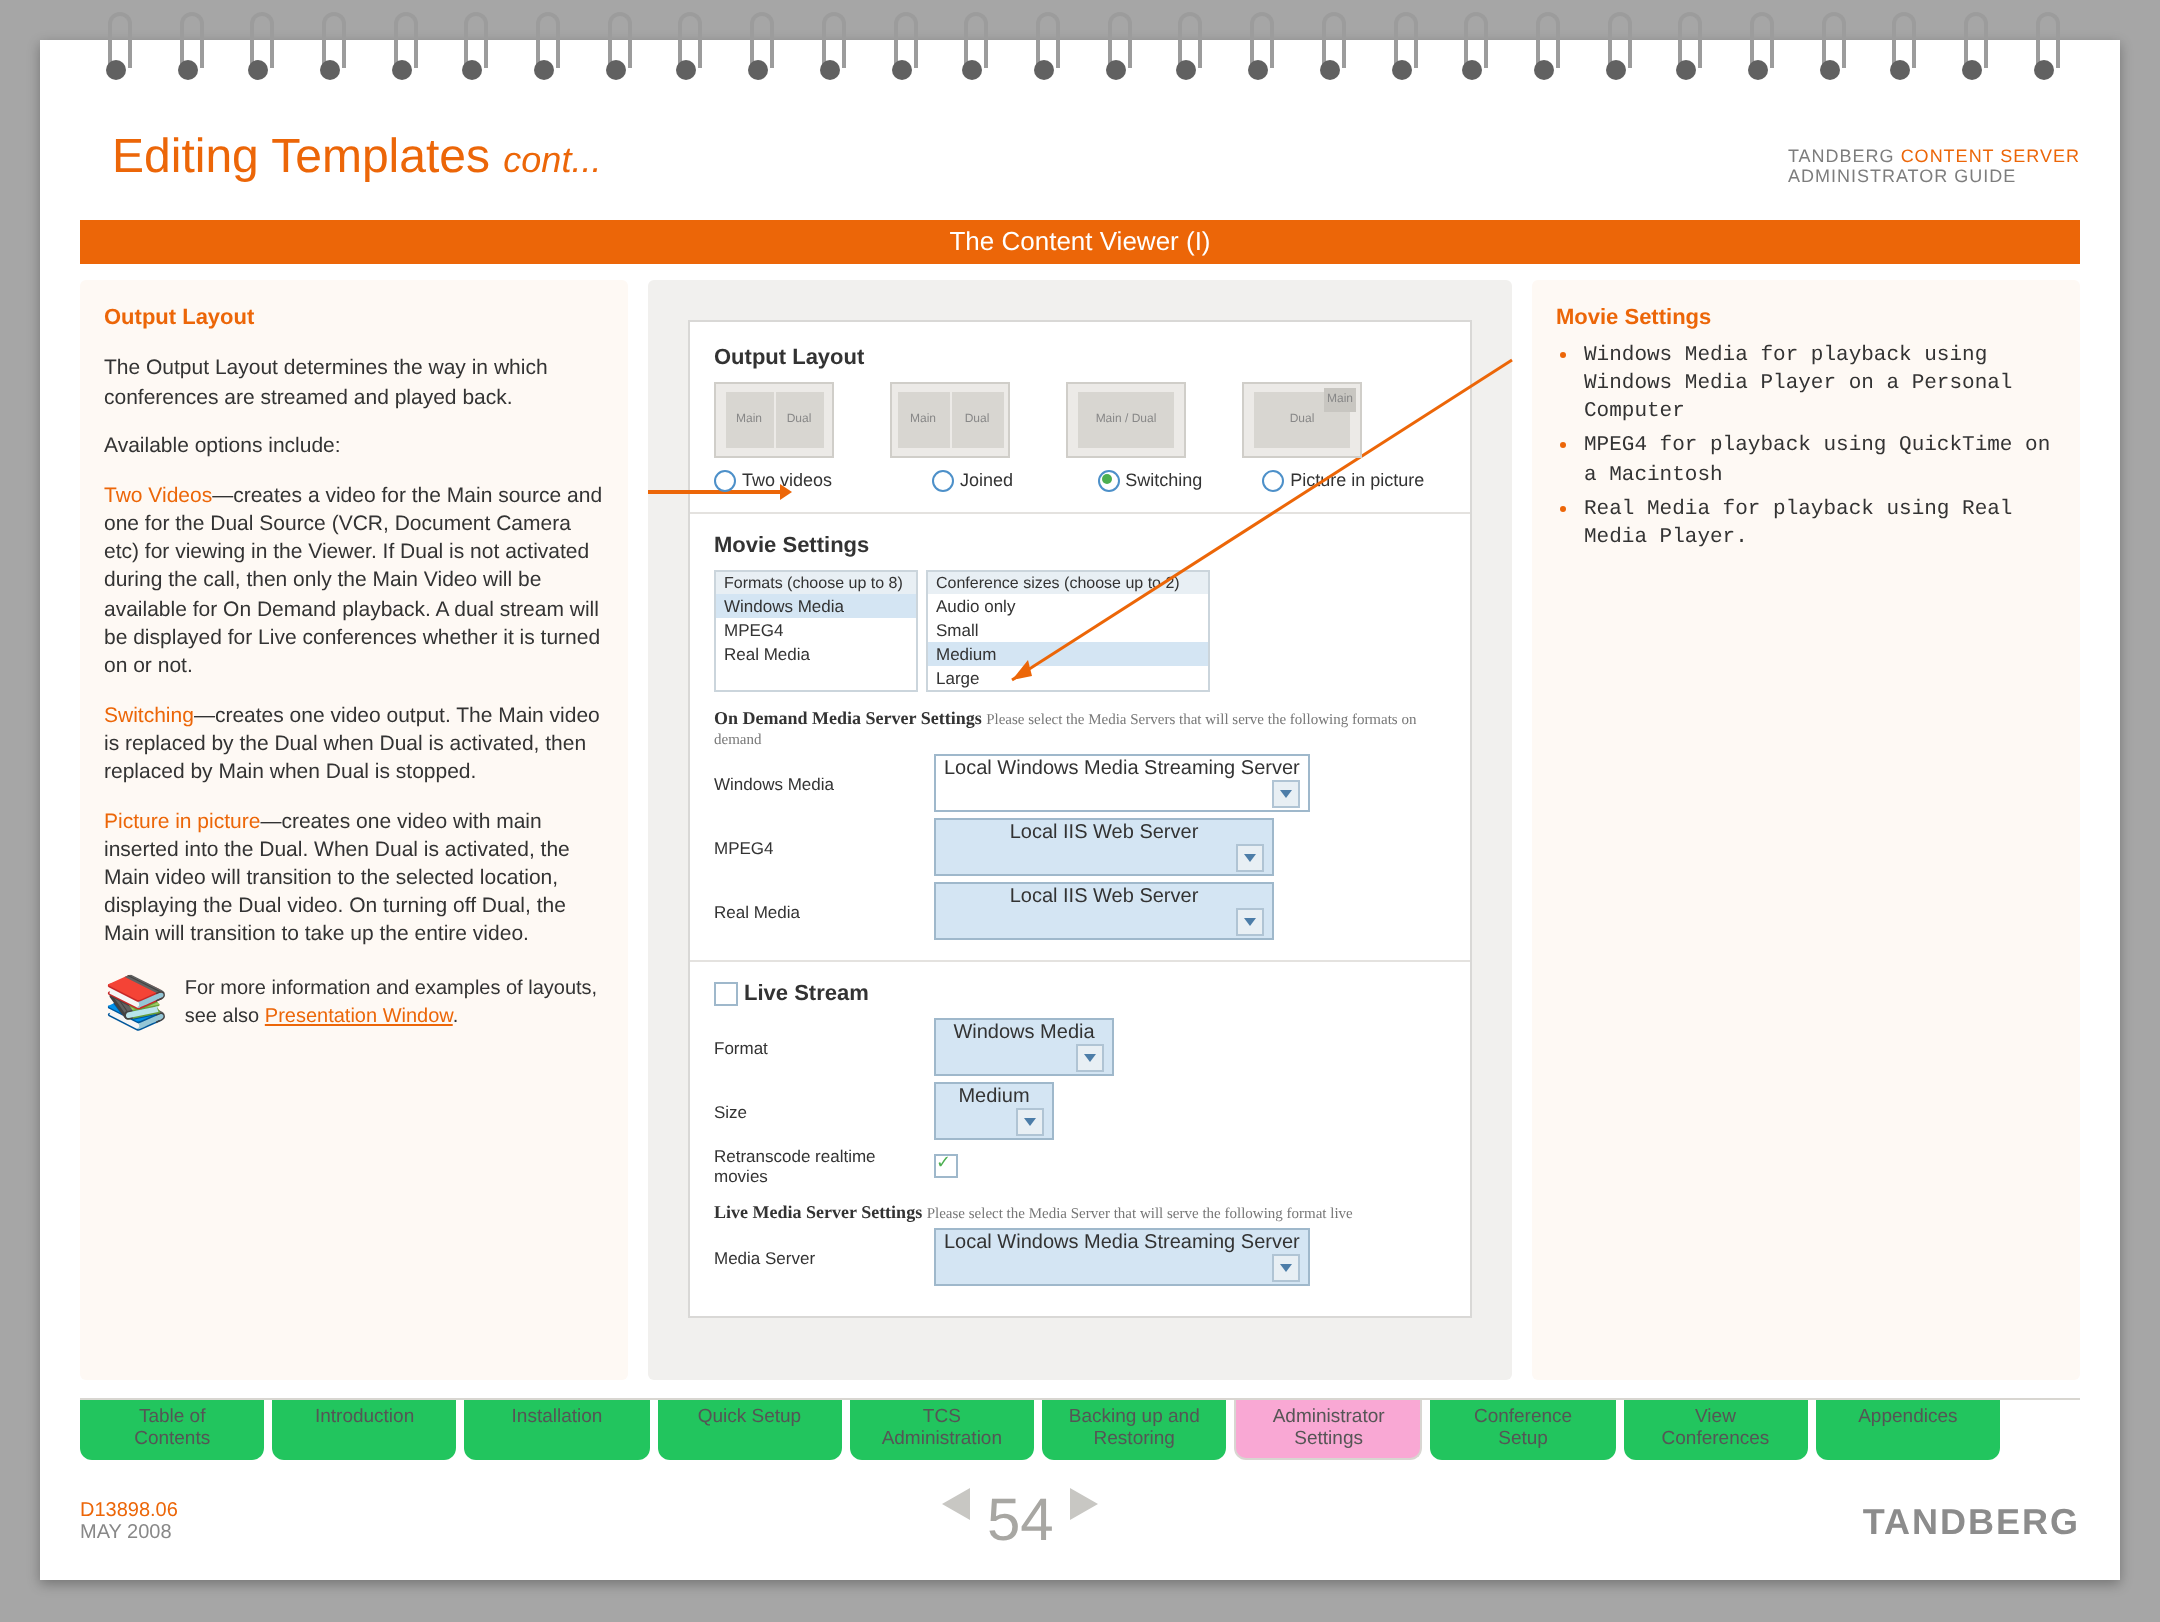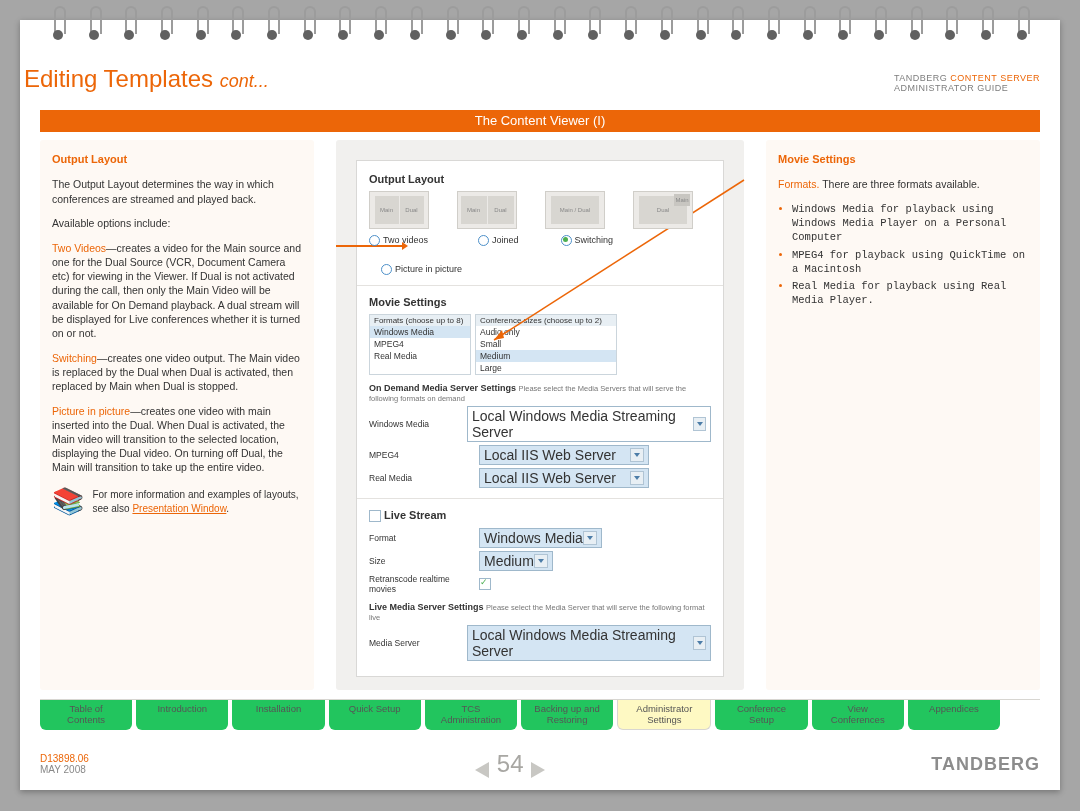--- a/index.html
+++ b/index.html
@@ -41,21 +41,21 @@
   .ring:after{
     content:"";
     position:absolute;
     left:2px; top:20px;
     width:10px;height:10px;
     background:#616161;
     border-radius:50%;
   }
   .header {
     position:absolute;
-    top:45px; left:4px; right:20px;
+    top:45px; left:36px; right:20px;
     display:flex;
     justify-content:space-between;
     align-items:flex-end;
   }
   .title {
     font-size:24px;
     color:#ec6608;
     font-weight:400;
   }
   .title .cont { font-style:italic; font-size:18px;}
@@ -72,21 +72,21 @@
     background:#ec6608;
     color:#fff;
     text-align:center;
     font-size:13px;
     line-height:22px;
   }
   .columns {
     position:absolute;
     top:120px; left:20px; right:20px; bottom:100px;
     display:flex;
-    gap:22px;
+    gap:10px;
   }
   .col-left, .col-right {
     flex:0 0 250px;
     background:#fef9f4;
     border-radius:3px;
     padding:12px;
     font-size:10.5px;
     line-height:1.35;
     color:#333;
   }
@@ -140,25 +140,25 @@
   .radio { width:9px;height:9px;border:1px solid #4d90c9;border-radius:50%;display:inline-block;vertical-align:middle;margin-right:3px;position:relative;}
   .radio.sel:after{content:"";position:absolute;left:1px;top:1px;width:5px;height:5px;background:#4caf50;border-radius:50%;}
   .divider { height:1px; background:#e4e2df; margin:10px -12px;}
   .ms-row { display:flex; gap:4px; font-size:8.5px;}
   .ms-list { border:1px solid #cbd5dc; width:100px;}
   .ms-list div { padding:1px 4px;}
   .ms-list .hdr { background:#e8eff4; font-size:8px;}
   .ms-list .sel { background:#d4e5f3;}
   .srv-row { display:flex; align-items:center; font-size:8.5px; margin:3px 0;}
   .srv-row .lbl { width:110px;}
-  .sel-box { border:1px solid #9fb8cb; background:#fff; padding:1px 4px; min-width:160px; font-size:14px; position:relative; display:flex; align-items:center;}
+  .sel-box { border:1px solid #9fb8cb; background:#fff; padding:1px 4px; min-width:160px; font-size:10px; position:relative; display:flex; align-items:center;flex-direction:column;}
   .sel-box .dd { margin-left:auto; width:12px;height:12px;background:#e8eff4;border:1px solid #b0c4d4;display:flex;align-items:center;justify-content:center;}
   .sel-box .dd:before{content:"";border-left:3px solid transparent;border-right:3px solid transparent;border-top:4px solid #4d7da8;}
   .sel-box.hl{ background:#d4e5f3;justify-content:flex-end;}
-  .sub-title { font-weight:bold; font-size:9px; margin:8px 0 2px 0;}
+  .sub-title { font-weight:bold; font-size:9px; margin:8px 0 2px 0;font-family:Liberation Serif, serif;}
   .sub-note { font-size:7.5px; color:#777; font-weight:normal;}
   .chk { width:10px;height:10px;border:1px solid #9fb8cb;display:inline-block;vertical-align:middle;margin-right:3px;position:relative;}
   .chk.on:after{content:"✓";position:absolute;left:0;top:-2px;font-size:9px;color:#4caf50;}
   .info-block {
     margin-top:14px;
     display:flex;
     gap:8px;
     align-items:flex-start;
     background:#fef9f4;
     font-size:10px;
@@ -177,36 +177,36 @@
   .tab {
     flex:1;
     background:#22c55e;
     border-radius:0 0 6px 6px;
     text-align:center;
     font-size:9.5px;
     color:#555;
     padding:4px 2px;
     line-height:1.1;
   }
-  .tab.active { background:#fef9c3; border:1px solid #d8d6d1; border-top:none;}
+  .tab.active { background:#f9a8d4; border:1px solid #d8d6d1; border-top:none;}
   .tabs-line {
     position:absolute;
     bottom:90px; left:20px; right:20px;
     height:1px; background:#d8d6d1;
   }
   .footer {
     position:absolute;
     bottom:12px; left:20px; right:20px;
     display:flex;
     align-items:center;
     justify-content:space-between;
     font-size:10px;
     color:#888;
   }
-  .pager { font-size:24px; color:#a8a7a3; display:flex; align-items:flex-end; gap:8px;}
+  .pager { font-size:30px; color:#a8a7a3; display:flex; align-items:flex-start; gap:8px;}
   .pager .tri { width:0;height:0;border-top:8px solid transparent;border-bottom:8px solid transparent;}
   .pager .tri.l{border-right:14px solid #c8c7c3;}
   .pager .tri.r{border-left:14px solid #c8c7c3;}
   .tandberg-logo { font-weight:900; font-size:18px; color:#8c8c8c; letter-spacing:1px;}
 </style>
 </head>
 <body>
 
 <div class="page">
   <div class="binding">
@@ -382,21 +382,20 @@
             <span class="sel-box hl">
               <span>Local Windows Media Streaming Server</span>
               <span class="dd"></span>
             </span>
           </div>
       </div>
     </div>
 
     <div class="col-right">
       <h4>Movie Settings</h4>
-      <p><span class="orange-term">Formats.</span><span> There are three formats available.</span></p>
       <ul class="flist">
         <li>Windows Media for playback using Windows Media Player on a Personal Computer</li>
         <li>MPEG4 for playback using QuickTime on a Macintosh</li>
         <li>Real Media for playback using Real Media Player.</li>
       </ul>
     </div>
   </div>
 
   <div class="tabs-line"></div>
   <div class="tabs">

